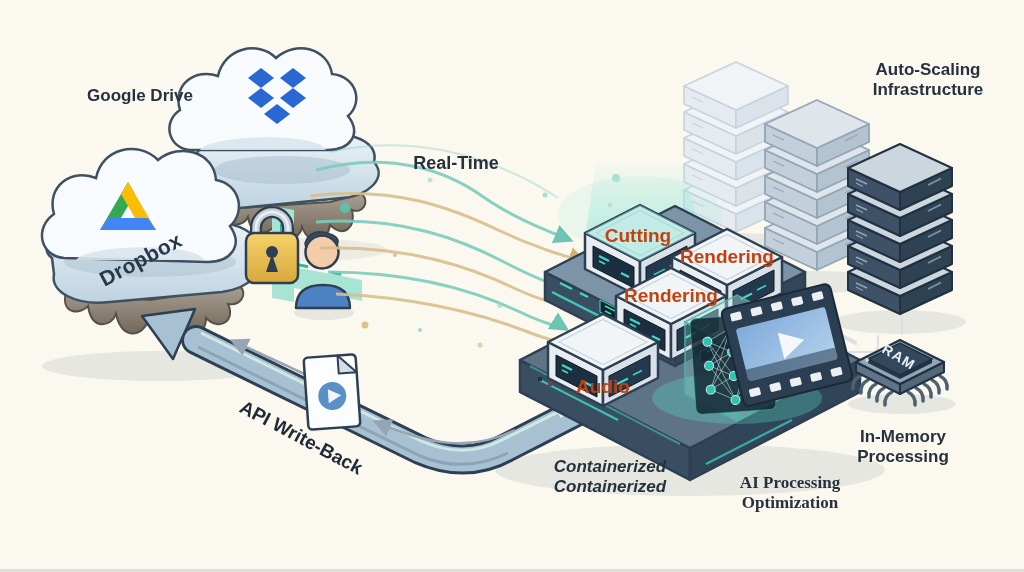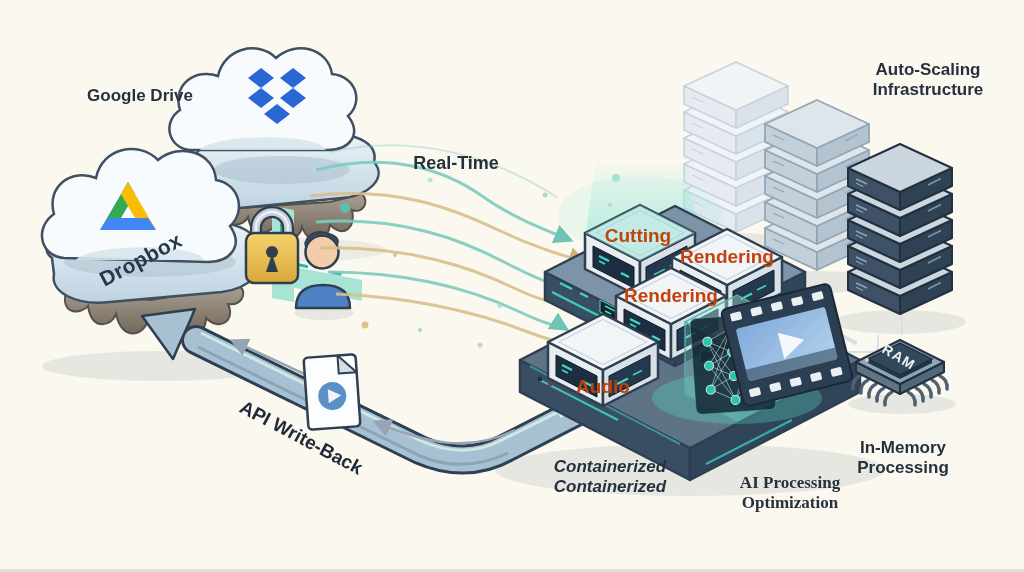--- a/index.html
+++ b/index.html
@@ -356,21 +356,21 @@
 <div class="lbl s17" style="left:610px;top:477px;font-style:italic;">
   <div>Containerized</div>
   <div>Containerized</div>
 </div>
 
 <div class="lbl s17" style="left:790px;top:493px;font-family:Liberation Serif, serif;">
   <div>AI Processing</div>
   <div>Optimization</div>
 </div>
 
-<div class="lbl s17" style="left:903px;top:458px;">
+<div class="lbl s17" style="left:903px;top:447px;">
   <div>In-Memory</div>
   <div>Processing</div>
 </div>
 
 <div class="lbl rot-ram" style="left:899px;top:357px;">RAM</div>
 
 <div class="bottom-strip"></div>
 </div>
 
 </body></html>

